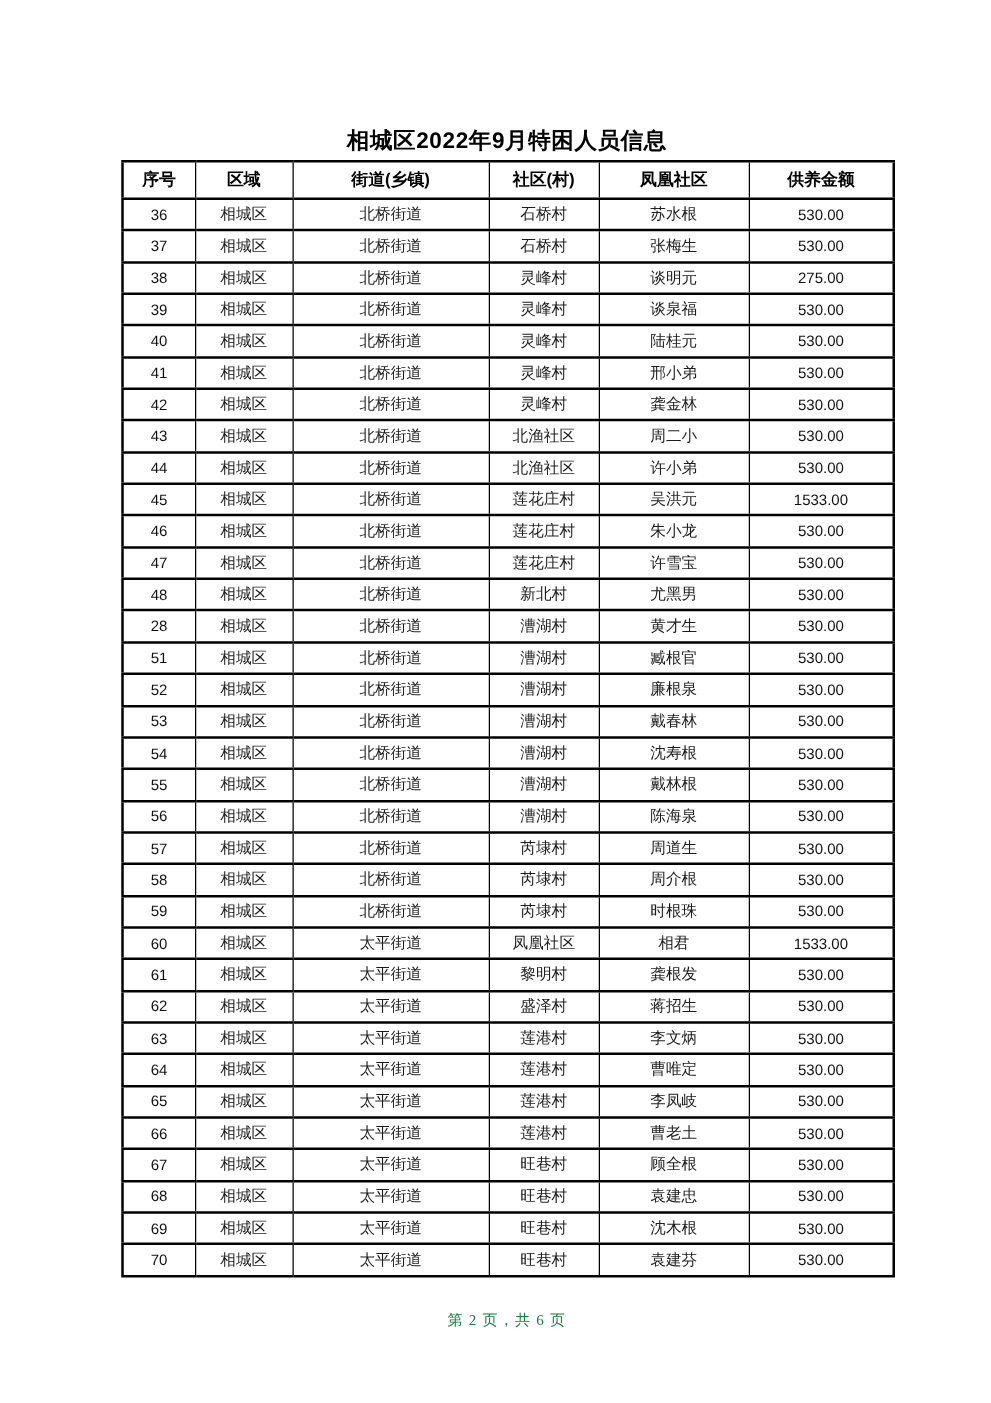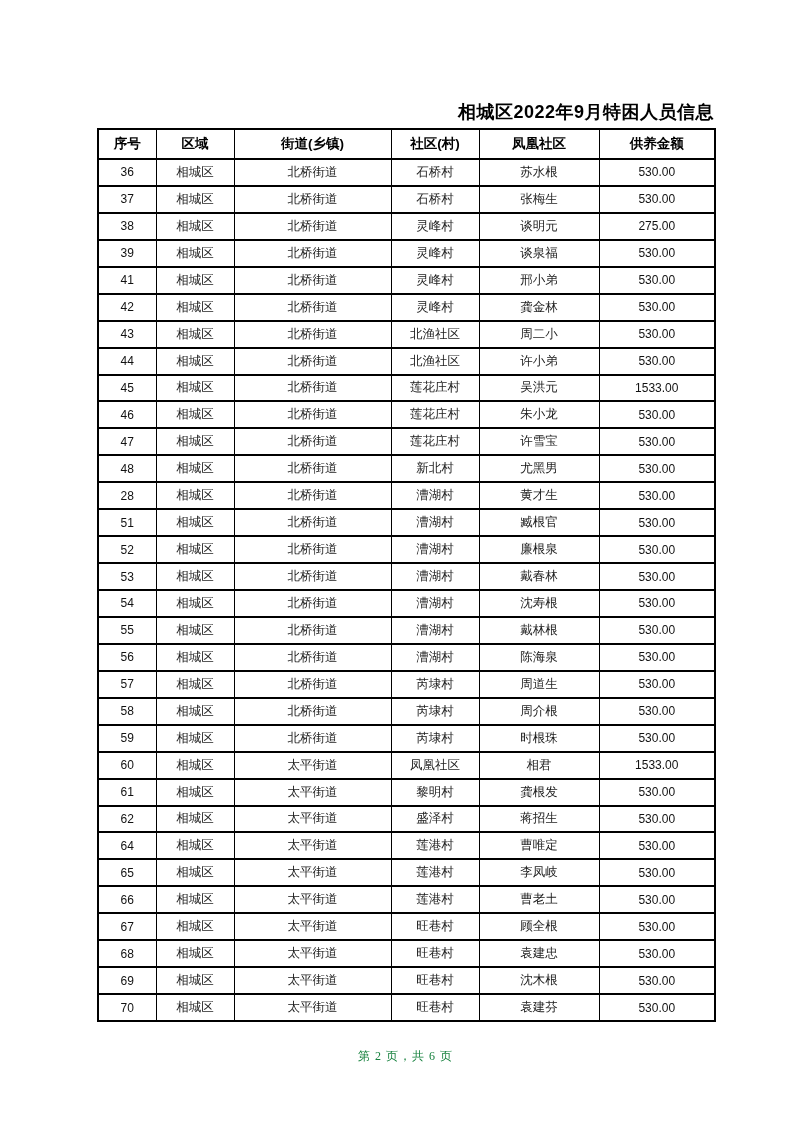--- a/index.html
+++ b/index.html
@@ -14,21 +14,21 @@
     background: #ffffff;
     overflow: hidden;
     font-family: "Liberation Sans", "DejaVu Sans", sans-serif;
     color: #000000;
   }
   .doc-title {
     position: absolute;
     top: 100px;
     left: 97px;
     width: 617px;
-    text-align: right;
+    text-align: center;
     font-size: 18px;
     font-weight: bold;
     letter-spacing: 0.5px;
     font-family: "Liberation Sans", "DejaVu Sans", sans-serif;
     color: #000000;
   }
   table.personnel {
     position: absolute;
     top: 128px;
     left: 97px;
@@ -144,20 +144,28 @@
         </tr>
         <tr>
           <td class="col0">39</td>
           <td class="col1">相城区</td>
           <td class="col2">北桥街道</td>
           <td class="col3">灵峰村</td>
           <td class="col4">谈泉福</td>
           <td class="col5">530.00</td>
         </tr>
         <tr>
+          <td class="col0">40</td>
+          <td class="col1">相城区</td>
+          <td class="col2">北桥街道</td>
+          <td class="col3">灵峰村</td>
+          <td class="col4">陆桂元</td>
+          <td class="col5">530.00</td>
+        </tr>
+        <tr>
           <td class="col0">41</td>
           <td class="col1">相城区</td>
           <td class="col2">北桥街道</td>
           <td class="col3">灵峰村</td>
           <td class="col4">邢小弟</td>
           <td class="col5">530.00</td>
         </tr>
         <tr>
           <td class="col0">42</td>
           <td class="col1">相城区</td>
@@ -312,20 +320,28 @@
         </tr>
         <tr>
           <td class="col0">62</td>
           <td class="col1">相城区</td>
           <td class="col2">太平街道</td>
           <td class="col3">盛泽村</td>
           <td class="col4">蒋招生</td>
           <td class="col5">530.00</td>
         </tr>
         <tr>
+          <td class="col0">63</td>
+          <td class="col1">相城区</td>
+          <td class="col2">太平街道</td>
+          <td class="col3">莲港村</td>
+          <td class="col4">李文炳</td>
+          <td class="col5">530.00</td>
+        </tr>
+        <tr>
           <td class="col0">64</td>
           <td class="col1">相城区</td>
           <td class="col2">太平街道</td>
           <td class="col3">莲港村</td>
           <td class="col4">曹唯定</td>
           <td class="col5">530.00</td>
         </tr>
         <tr>
           <td class="col0">65</td>
           <td class="col1">相城区</td>

